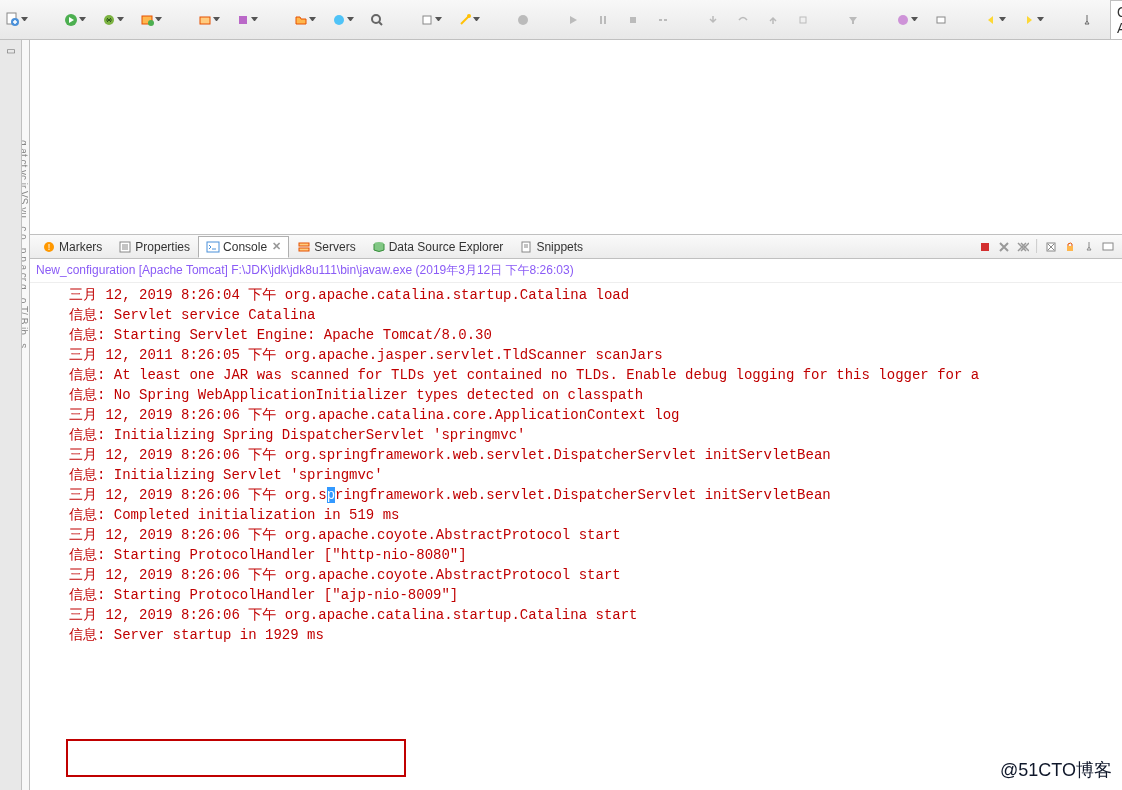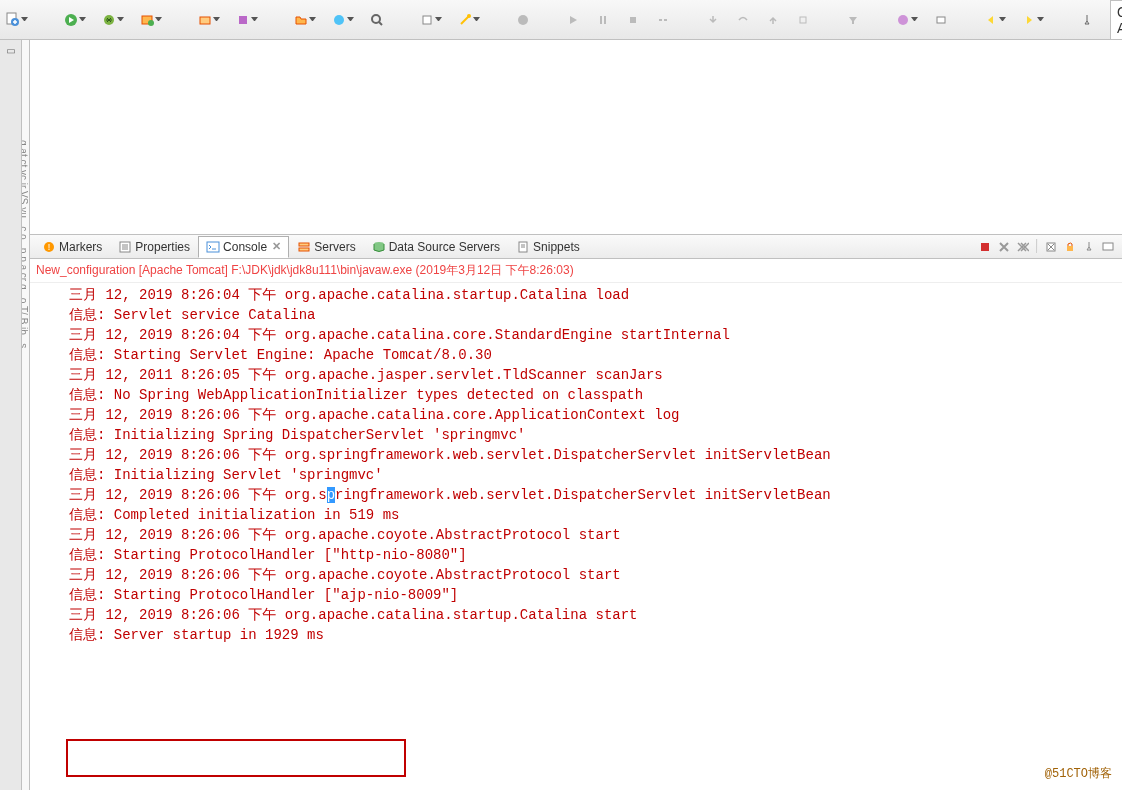--- a/index.html
+++ b/index.html
@@ -17,26 +17,26 @@
 .left-strip { width:8px; background:#f8f8f8; border-right:1px solid #c0c0c0; padding-top:100px; writing-mode:vertical-rl; font-size:10px; color:#888; overflow:hidden; }
 .content { flex:1; display:flex; flex-direction:column; background:#fff; }
 .editor-area { height:195px; background:#fff; border-bottom:1px solid #c0c0c0; }
 .tabs-bar { height:24px; background:linear-gradient(#fafafa,#ececec); border-bottom:1px solid #c0c0c0; display:flex; align-items:center; padding:0 4px; }
 .tab { display:flex; align-items:center; gap:3px; padding:3px 7px; font-size:12px; color:#333; cursor:pointer; border:1px solid transparent; }
 .tab.active { background:#fff; border:1px solid #b0b0b0; border-bottom:1px solid #fff; }
 .tab-icon { width:14px; height:14px; display:inline-flex; align-items:center; justify-content:center; }
 .tab-close { color:#888; font-size:11px; margin-left:2px; }
 .tabs-right { margin-left:auto; display:flex; gap:3px; padding-right:2px; }
 .right-icon { width:16px; height:16px; display:flex; align-items:center; justify-content:center; cursor:pointer; }
-.console-header { padding:3px 6px; font-size:12px; color:#ef4444; background:#fff; border-bottom:1px solid #eee; }
+.console-header { padding:3px 6px; font-size:12px; color:#8b5cf6; background:#fff; border-bottom:1px solid #eee; }
 .console-output { flex:1; background:#fff; padding:2px 6px; font-family:Consolas,"Courier New",monospace; font-size:14px; line-height:20px; color:#c00000; overflow:auto; position:relative;margin-left:33px; }
 .console-line { white-space:pre; }
 .highlight-box { position:absolute; border:2px solid #c00000; left:3px; width:340px; height:38px; top:456px; pointer-events:none; }
 .sel { background:#3399ff; color:#fff; }
-.watermark { position:absolute; right:10px; bottom:8px; color:#a16207; font-size:12px; font-family:Liberation Mono, monospace; pointer-events:none; }
+.watermark { position:absolute; right:10px; bottom:8px; color:#0f172a; font-size:18px; font-family:Liberation Sans, sans-serif; pointer-events:none; }
 .tab-x { font-weight:bold; color:#999; }
 svg { display:block; }
 </style>
 </head>
 <body>
 
 <div class="toolbar">
   <div class="tb-btn wide">
       <svg width="16" height="16">
         <rect x="3" y="1" width="9" height="11" fill="#fff" stroke="#888"></rect>
@@ -247,21 +247,21 @@
           </span>
           <span>Servers</span>
         </div>
       <div class="tab">
           <span class="tab-icon">
             <svg width="14" height="14">
               <ellipse cx="7" cy="4" rx="5" ry="2" fill="#81c784"></ellipse>
               <path d="M2 4v6q5 3 10 0V4" fill="#81c784" stroke="#388e3c"></path>
             </svg>
           </span>
-          <span>Data Source Servers</span>
+          <span>Data Source Explorer</span>
         </div>
       <div class="tab">
           <span class="tab-icon">
             <svg width="14" height="14">
               <rect x="3" y="2" width="8" height="10" fill="#fff" stroke="#888"></rect>
               <path d="M5 5h4M5 7h4" stroke="#888"></path>
             </svg>
           </span>
           <span>Snippets</span>
         </div>
@@ -304,23 +304,23 @@
             <svg width="12" height="12">
               <rect x="1" y="2" width="10" height="7" fill="#fff" stroke="#888"></rect>
             </svg>
           </div>
       </div>
     </div>
     <div class="console-header">New_configuration [Apache Tomcat] F:\JDK\jdk\jdk8u111\bin\javaw.exe (2019年3月12日 下午8:26:03)</div>
     <div class="console-output">
       <div class="console-line">三月 12, 2019 8:26:04 下午 org.apache.catalina.startup.Catalina load</div>
       <div class="console-line">信息: Servlet service Catalina</div>
-      <div class="console-line">三月 12, 2019 8:26:04 下午 org.apache.catalina.core.StandardEngine startInternal</div>
       <div class="console-line">信息: Starting Servlet Engine: Apache Tomcat/8.0.30</div>
       <div class="console-line">三月 12, 2011 8:26:05 下午 org.apache.jasper.servlet.TldScanner scanJars</div>
+      <div class="console-line">信息: At least one JAR was scanned for TLDs yet contained no TLDs. Enable debug logging for this logger for a</div>
       <div class="console-line">信息: No Spring WebApplicationInitializer types detected on classpath</div>
       <div class="console-line">三月 12, 2019 8:26:06 下午 org.apache.catalina.core.ApplicationContext log</div>
       <div class="console-line">信息: Initializing Spring DispatcherServlet 'springmvc'</div>
       <div class="console-line">三月 12, 2019 8:26:06 下午 org.springframework.web.servlet.DispatcherServlet initServletBean</div>
       <div class="console-line">信息: Initializing Servlet 'springmvc'</div>
       <div class="console-line"><span>三月 12, 2019 8:26:06 下午 org.s</span><span class="sel">p</span><span>ringframework.web.servlet.DispatcherServlet initServletBean</span></div>
       <div class="console-line">信息: Completed initialization in 519 ms</div>
       <div class="console-line">三月 12, 2019 8:26:06 下午 org.apache.coyote.AbstractProtocol start</div>
       <div class="console-line">信息: Starting ProtocolHandler ["http-nio-8080"]</div>
       <div class="console-line">三月 12, 2019 8:26:06 下午 org.apache.coyote.AbstractProtocol start</div>

